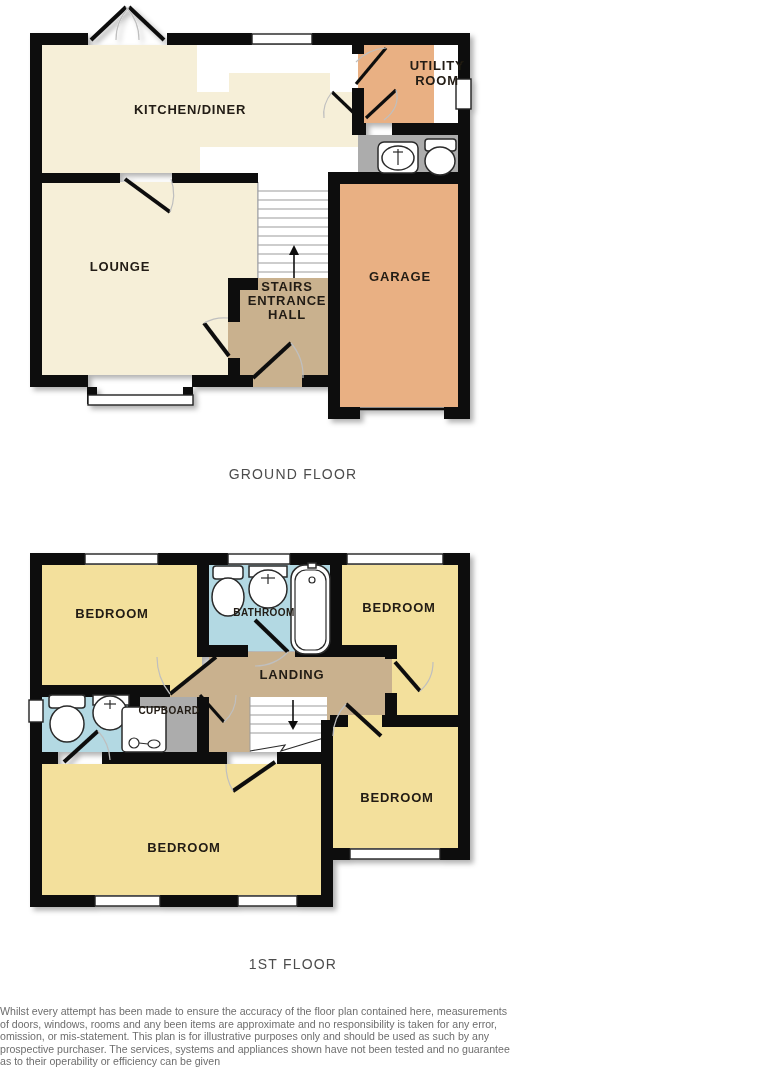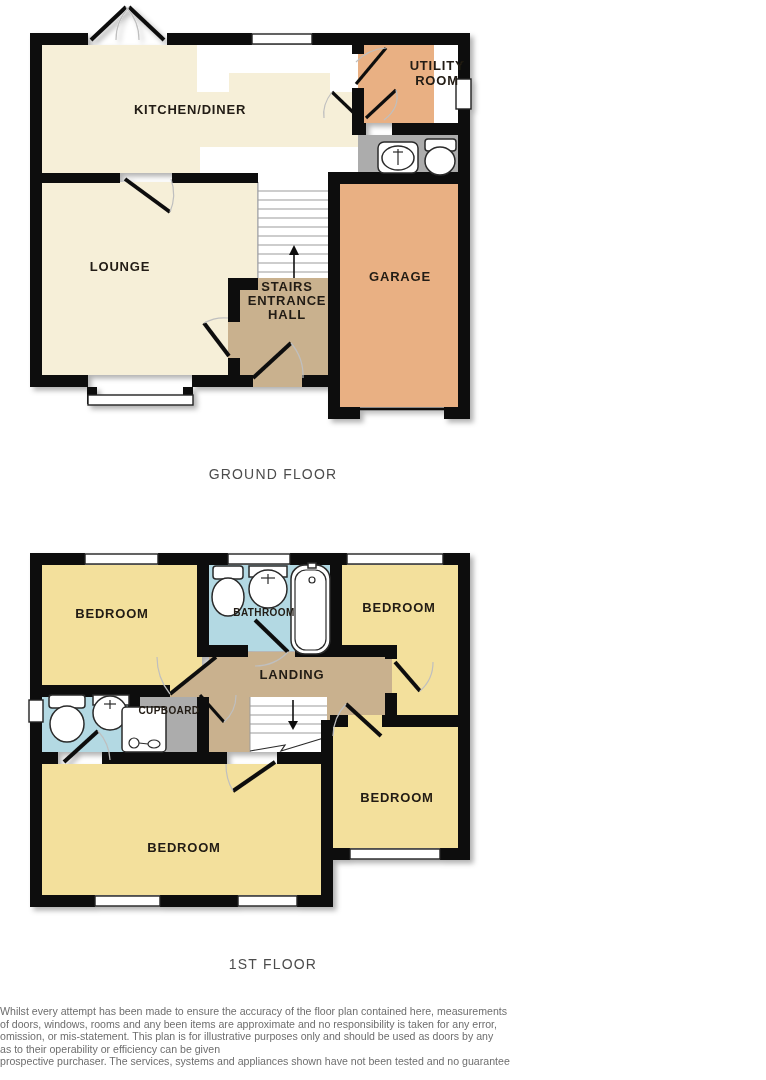--- a/index.html
+++ b/index.html
@@ -24,21 +24,21 @@
   .fix{fill:#ffffff;stroke:#2b2b2b;stroke-width:1.5;}
   .fixthin{fill:none;stroke:#2b2b2b;stroke-width:1.2;}
   .arrow{stroke:#111111;stroke-width:1.6;}
   .ah{fill:#111111;}
   .gdoor{stroke:#111111;stroke-width:2.6;}
   
   text.room{font-family:"Liberation Sans",sans-serif;font-weight:bold;font-size:13px;
             letter-spacing:.8px;fill:#201a12;text-anchor:middle;}
   text.small{font-size:10px;letter-spacing:.4px;}
   .caption{position:absolute;width:546px;left:0;text-align:center;color:#4d4d4d;
-           font-size:14px;letter-spacing:1.2px;}
+           font-size:14px;letter-spacing:1.2px;padding-left:20px;}
   .footer{position:absolute;left:0;width:546px;top:1005px;text-align:left;
           color:#6e6e6e;font-size:10.6px;line-height:12.6px;}
 </style>
 </head>
 <body>
 
 <div id="stage">
 <svg width="766" height="1080" viewBox="0 0 766 1080">
   <defs>
     <filter id="ds" x="-10%" y="-10%" width="125%" height="125%">
@@ -323,17 +323,17 @@
     </g>
   </g>
 </svg>
 
   <div class="caption" style="top:466px;">GROUND FLOOR</div>
   <div class="caption" style="top:956px;">1ST FLOOR</div>
 
   <div class="footer">
     <div>Whilst every attempt has been made to ensure the accuracy of the floor plan contained here, measurements</div>
     <div>of doors, windows, rooms and any been items are approximate and no responsibility is taken for any error,</div>
-    <div>omission, or mis-statement. This plan is for illustrative purposes only and should be used as doors by any</div>
+    <div>omission, or mis-statement. This plan is for illustrative purposes only and should be used as such by any</div>
+    <div>prospective purchaser. The services, systems and appliances shown have not been tested and no guarantee</div>
     <div>as to their operability or efficiency can be given</div>
-    <div>prospective purchaser. The services, systems and appliances shown have not been tested and no guarantee</div>
   </div>
 </div>
 
 </body></html>

